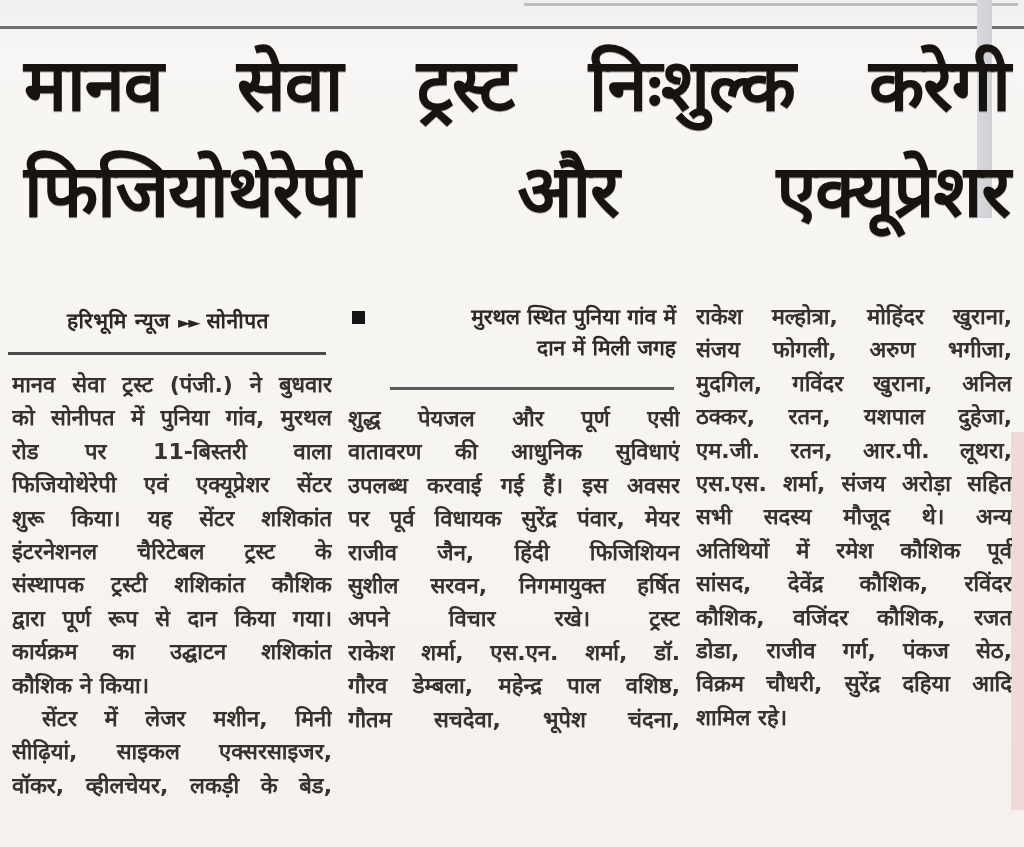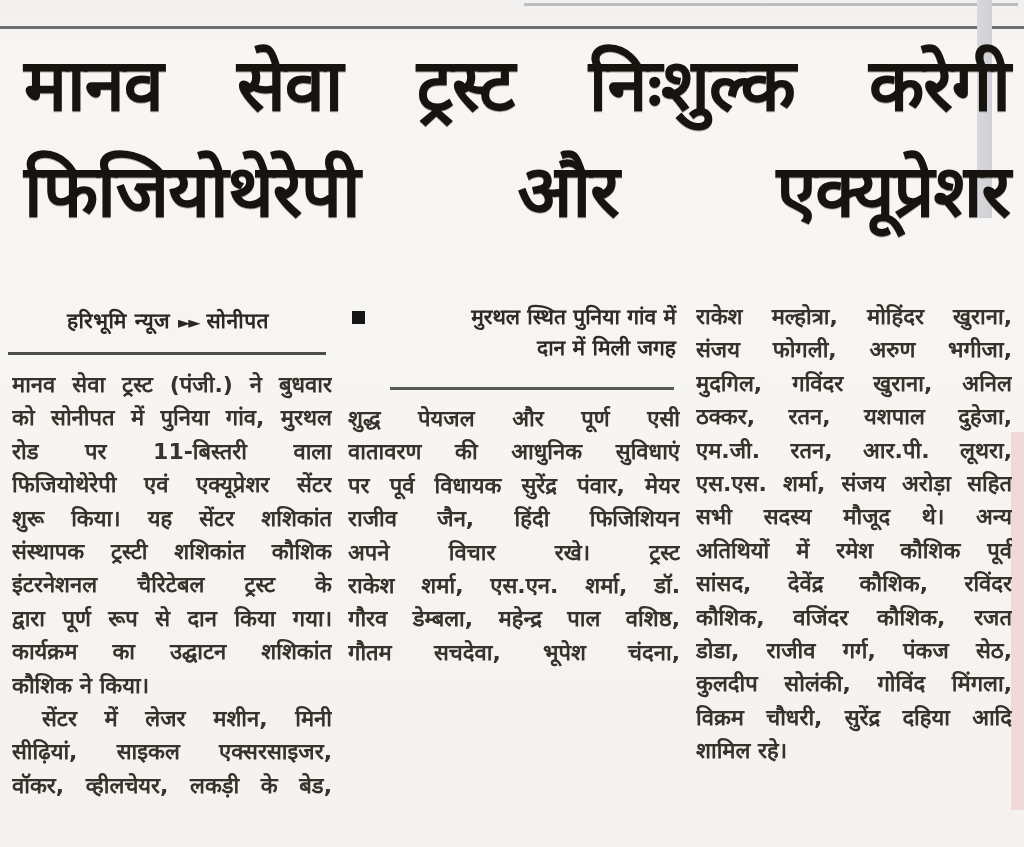--- a/index.html
+++ b/index.html
@@ -84,49 +84,50 @@
     <div>दान में मिली जगह</div>
   </div>
   <div class="rule-subhead"></div>
 
   <div class="col col-left-body">
       <div class="bodyline">मानव सेवा ट्रस्ट (पंजी.) ने बुधवार</div>
       <div class="bodyline">को सोनीपत में पुनिया गांव, मुरथल</div>
       <div class="bodyline">रोड पर 11-बिस्तरी वाला</div>
       <div class="bodyline">फिजियोथेरेपी एवं एक्यूप्रेशर सेंटर</div>
       <div class="bodyline">शुरू किया। यह सेंटर शशिकांत</div>
+      <div class="bodyline">इंटरनेशनल चैरिटेबल ट्रस्ट के</div>
       <div class="bodyline">संस्थापक ट्रस्टी शशिकांत कौशिक</div>
-      <div class="bodyline">इंटरनेशनल चैरिटेबल ट्रस्ट के</div>
       <div class="bodyline">द्वारा पूर्ण रूप से दान किया गया।</div>
       <div class="bodyline">कार्यक्रम का उद्घाटन शशिकांत</div>
       <div class="bodyline nj">कौशिक ने किया।</div>
       <div class="bodyline ind">सेंटर में लेजर मशीन, मिनी</div>
       <div class="bodyline">सीढ़ियां, साइकल एक्सरसाइजर,</div>
       <div class="bodyline">वॉकर, व्हीलचेयर, लकड़ी के बेड,</div>
     </div>
   <div class="col col-mid-body">
       <div class="bodyline">शुद्ध पेयजल और पूर्ण एसी</div>
       <div class="bodyline">वातावरण की आधुनिक सुविधाएं</div>
+      <div class="bodyline">उपलब्ध करवाई गई हैं। इस अवसर</div>
       <div class="bodyline">पर पूर्व विधायक सुरेंद्र पंवार, मेयर</div>
       <div class="bodyline">राजीव जैन, हिंदी फिजिशियन</div>
+      <div class="bodyline">सुशील सरवन, निगमायुक्त हर्षित</div>
       <div class="bodyline">अपने विचार रखे। ट्रस्ट</div>
       <div class="bodyline">राकेश शर्मा, एस.एन. शर्मा, डॉ.</div>
       <div class="bodyline">गौरव डेम्बला, महेन्द्र पाल वशिष्ठ,</div>
       <div class="bodyline">गौतम सचदेवा, भूपेश चंदना,</div>
     </div>
   <div class="col col-right-body">
       <div class="bodyline">राकेश मल्होत्रा, मोहिंदर खुराना,</div>
       <div class="bodyline">संजय फोगली, अरुण भगीजा,</div>
       <div class="bodyline">मुदगिल, गविंदर खुराना, अनिल</div>
       <div class="bodyline">ठक्कर, रतन, यशपाल दुहेजा,</div>
       <div class="bodyline">एम.जी. रतन, आर.पी. लूथरा,</div>
       <div class="bodyline">एस.एस. शर्मा, संजय अरोड़ा सहित</div>
       <div class="bodyline">सभी सदस्य मौजूद थे। अन्य</div>
       <div class="bodyline">अतिथियों में रमेश कौशिक पूर्व</div>
       <div class="bodyline">सांसद, देवेंद्र कौशिक, रविंदर</div>
       <div class="bodyline">कौशिक, वजिंदर कौशिक, रजत</div>
       <div class="bodyline">डोडा, राजीव गर्ग, पंकज सेठ,</div>
-      <div class="bodyline">कुलदीप सोलंकी, गोविंद मिंगला,</div>
       <div class="bodyline">विक्रम चौधरी, सुरेंद्र दहिया आदि</div>
       <div class="bodyline nj">शामिल रहे।</div>
     </div>
 
 </div>
 
 </body></html>

